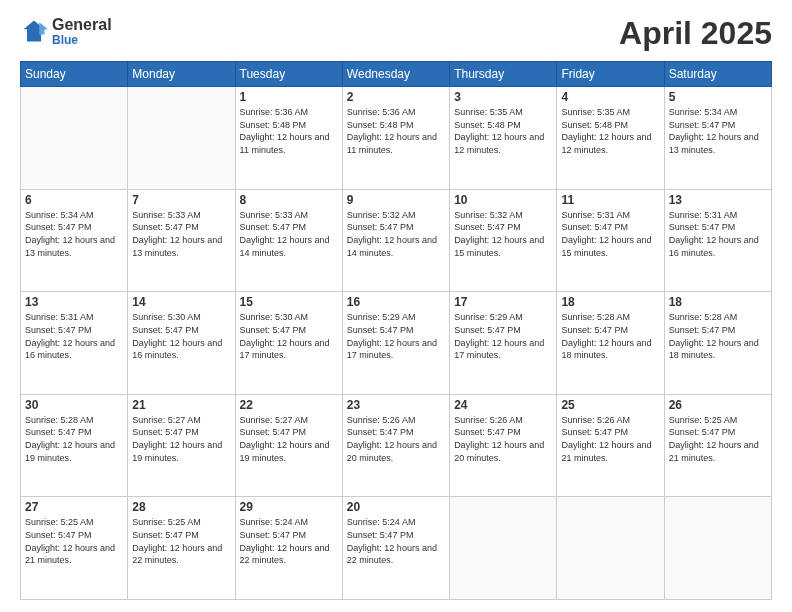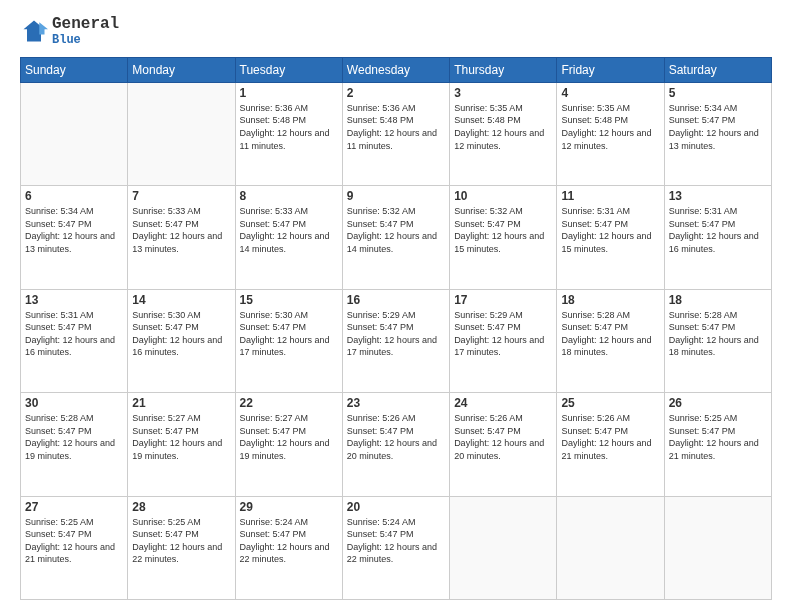--- a/index.html
+++ b/index.html
@@ -15,21 +15,20 @@
       height: 612px;
       padding: 16px 20px 12px 20px;
       display: flex;
       flex-direction: column;
     }
     .header {
       display: flex;
       justify-content: space-between;
       align-items: flex-start;
       margin-bottom: 10px;
-      font-family: Liberation Mono, monospace;
     }
     .logo {
       display: flex;
       align-items: center;
       gap: 4px;
     }
     .logo-text {
       display: flex;
       flex-direction: column;
       line-height: 1.1;
@@ -110,20 +109,21 @@
       <svg class="logo-icon" viewBox="0 0 32 32">
         <polygon points="16,4 28,14 24,14 24,28 8,28 8,14 4,14" fill="#2a6db5"></polygon>
         <polygon points="22,6 32,14 28,14 28,20 22,20 22,6" fill="#5ba3e0"></polygon>
       </svg>
       <div class="logo-text">
         <span class="logo-general">General</span>
         <span class="logo-blue">Blue</span>
       </div>
     </div>
     <div class="title-block">
+      <div class="month-title">April 2025</div>
     </div>
   </div>
 
   <table class="calendar">
     <thead>
       <tr>
         <th>Sunday</th>
         <th>Monday</th>
         <th>Tuesday</th>
         <th>Wednesday</th>

